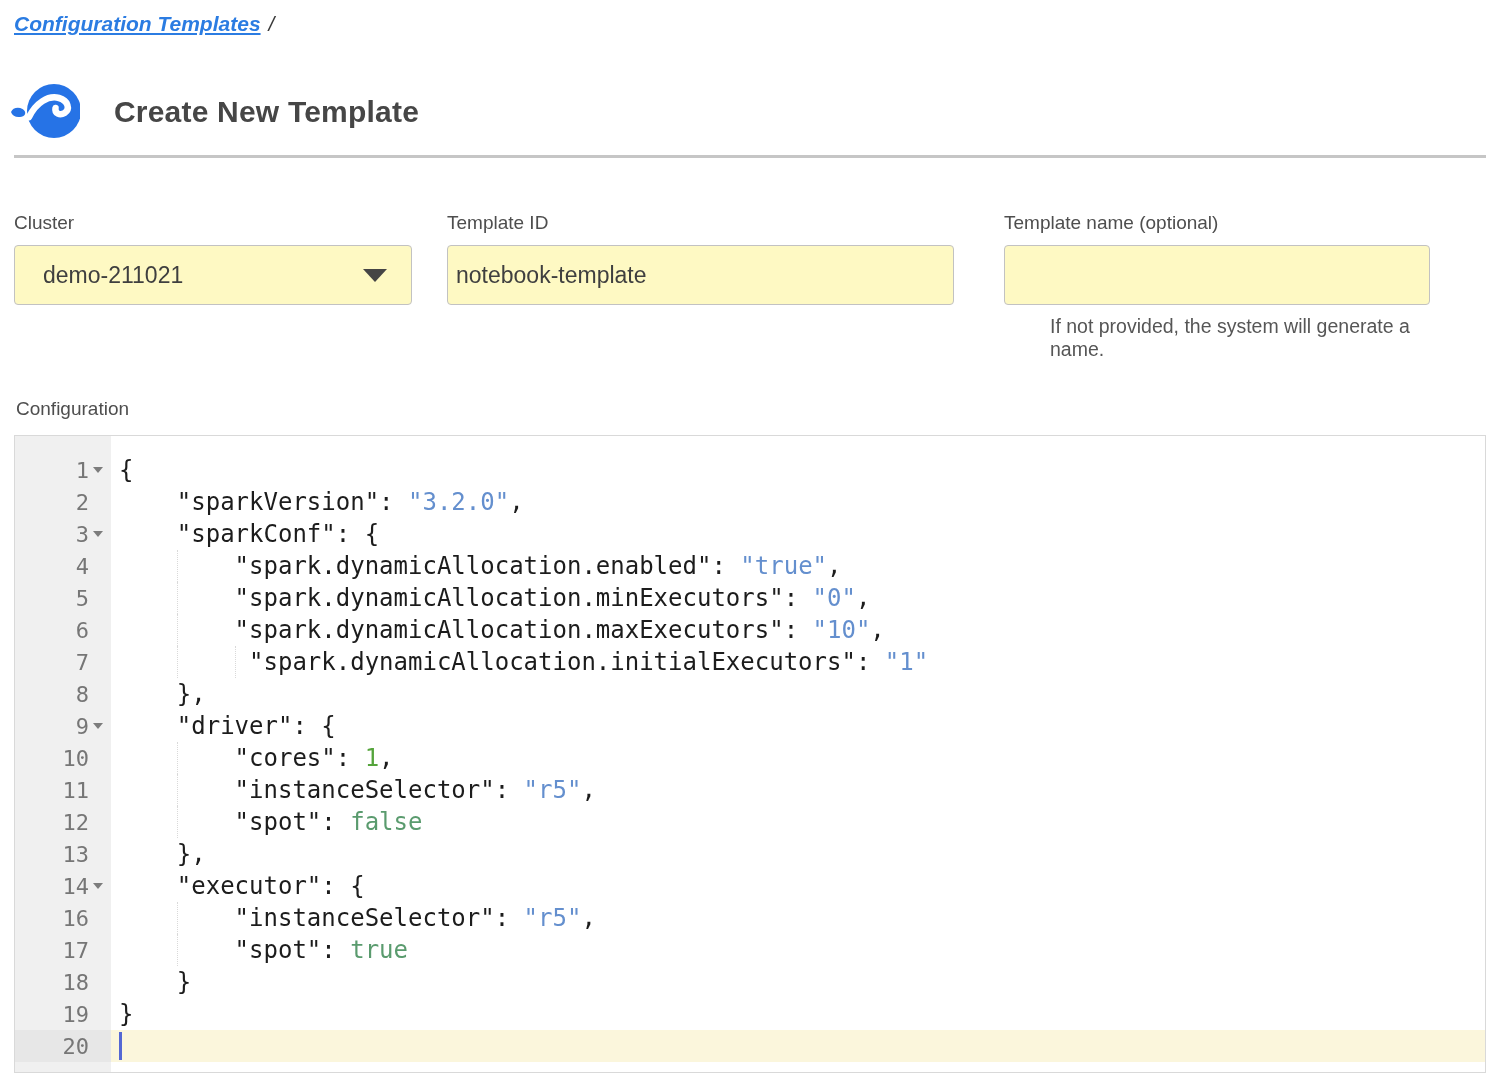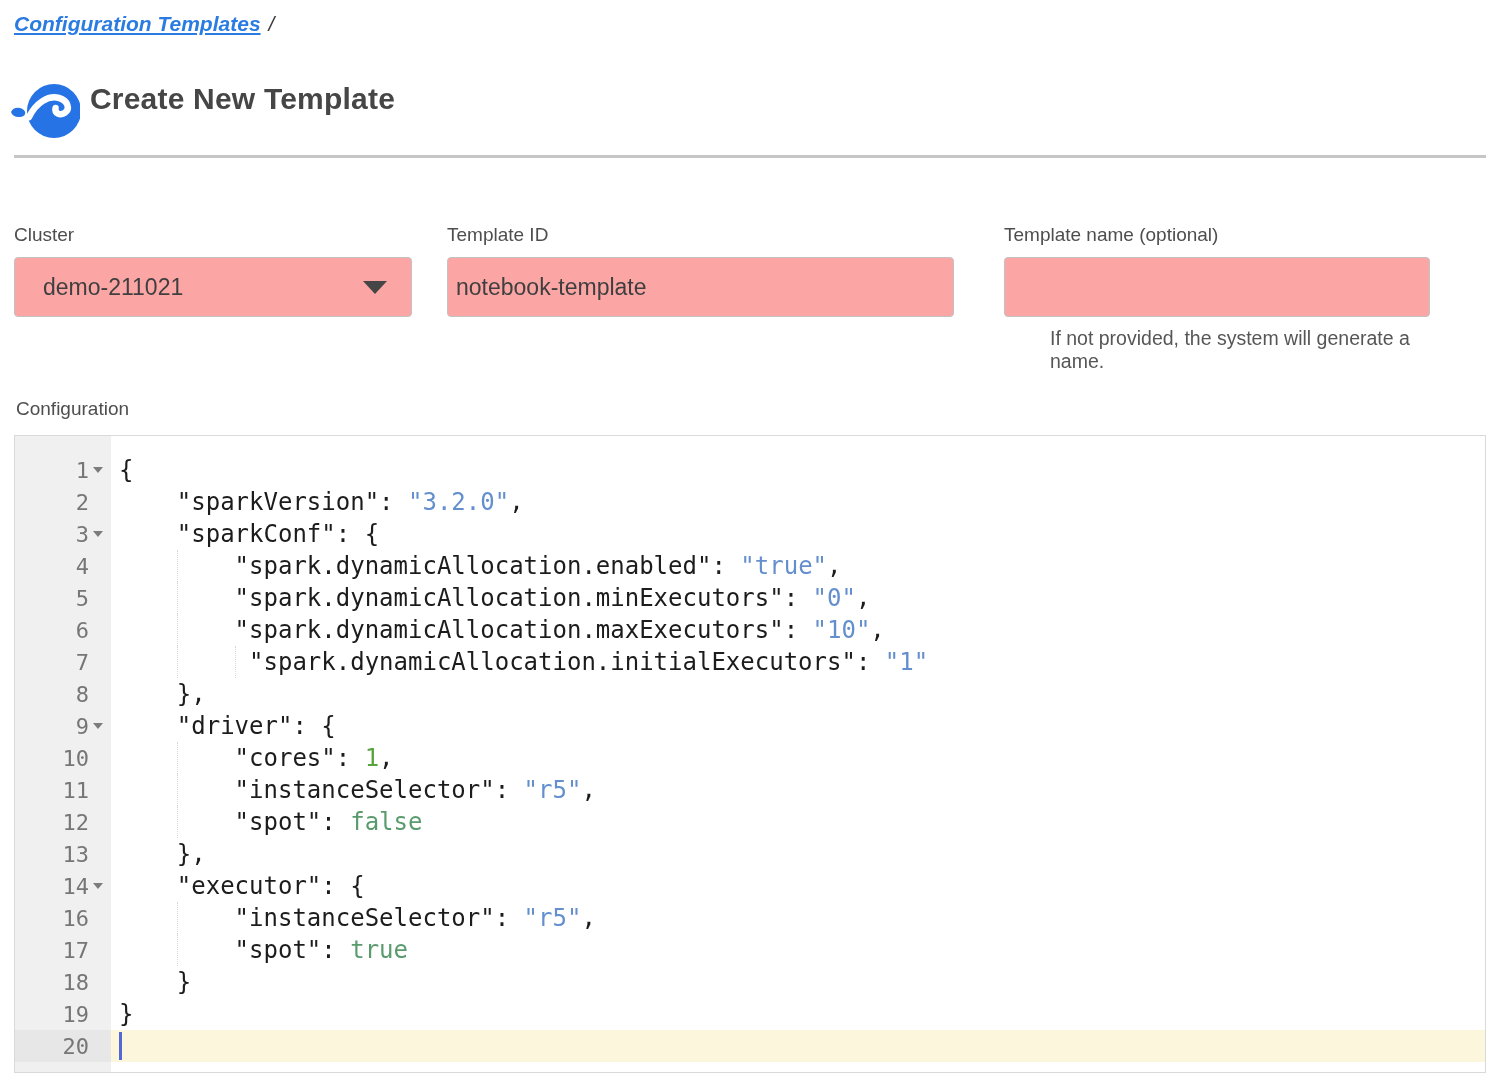--- a/index.html
+++ b/index.html
@@ -14,31 +14,31 @@
   html,body{margin:0;padding:0;}
   body{
     width:1486px;height:1073px;overflow:hidden;background:#fff;position:relative;
     font-family:"Liberation Sans","DejaVu Sans",sans-serif;
   }
   
   .breadcrumb{position:absolute;left:14px;top:12px;font-size:21px;font-style:italic;}
   .crumb-link{color:var(--link-blue);font-weight:600;text-decoration:underline;cursor:pointer;}
   .crumb-sep{color:#3a3a3a;margin-left:8px;font-weight:400;}
   
-  .header{position:absolute;left:8px;top:82px;display:flex;}
+  .header{position:absolute;left:8px;top:82px;display:flex;align-items:center;gap:24px;}
   .logo{width:72px;height:60px;display:inline-block;flex:none;}
   .title{margin:0 0 0 10px;font-size:30px;font-weight:700;color:var(--title-gray);letter-spacing:.2px;}
   .divider{position:absolute;left:14px;right:0;top:155px;height:3px;background:var(--divider-gray);}
   
-  .form-row{position:absolute;left:14px;top:224px;display:flex;}
+  .form-row{position:absolute;left:14px;top:212px;display:flex;}
   .field-cluster{width:398px;margin-right:35px;}
   .field-id{width:507px;margin-right:50px;}
   .field-name{width:426px;}
   .label{font-size:19px;color:var(--label-gray);margin-bottom:11px;}
-  .box{height:60px;border:1px solid var(--border-gray);border-radius:4px;background:#fca5a5;width:100%;}
+  .box{height:60px;border:1px solid var(--border-gray);border-radius:4px;background:#fef9c3;width:100%;}
   .select{position:relative;display:flex;align-items:center;cursor:pointer;}
   .select-value{padding-left:28px;font-size:23px;color:var(--input-text);}
   .caret{position:absolute;right:24px;top:50%;margin-top:-6px;width:0;height:0;
     border-left:12px solid transparent;border-right:12px solid transparent;border-top:13px solid #454545;}
   .text-input{padding:0 8px;font-size:23px;color:var(--input-text);outline:none;
     font-family:"Liberation Sans","DejaVu Sans",sans-serif;}
   .helper{margin-top:10px;font-size:19.5px;color:var(--helper-gray);margin-left:46px;}
   
   .config-label{position:absolute;left:16px;top:398px;margin:0;}
   .editor{position:absolute;left:14px;right:0;top:435px;bottom:0;border:1px solid var(--editor-border);

